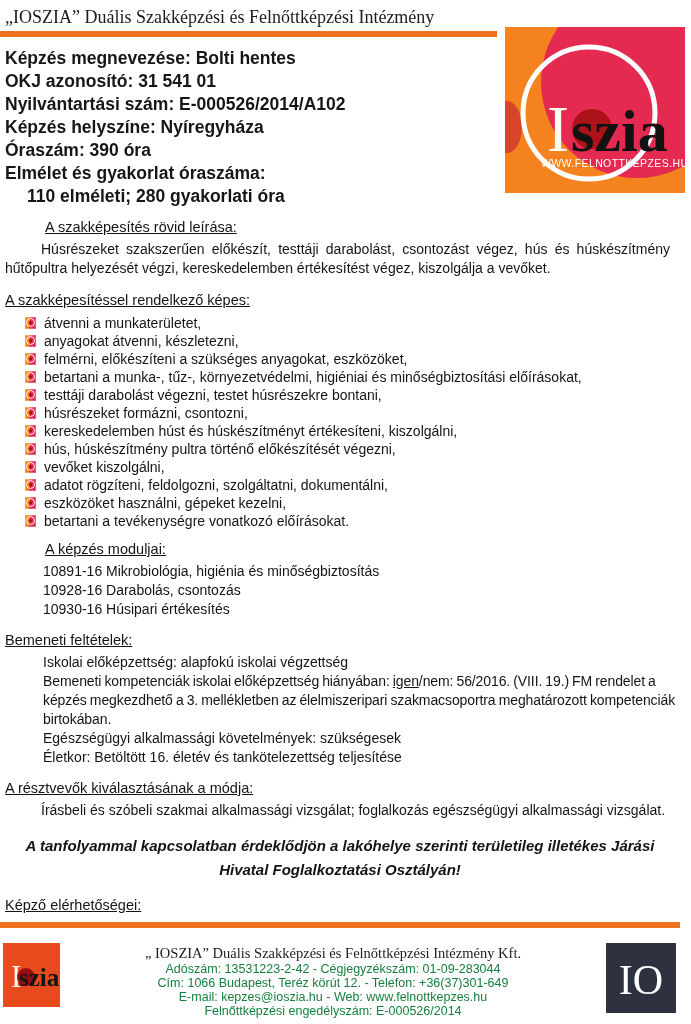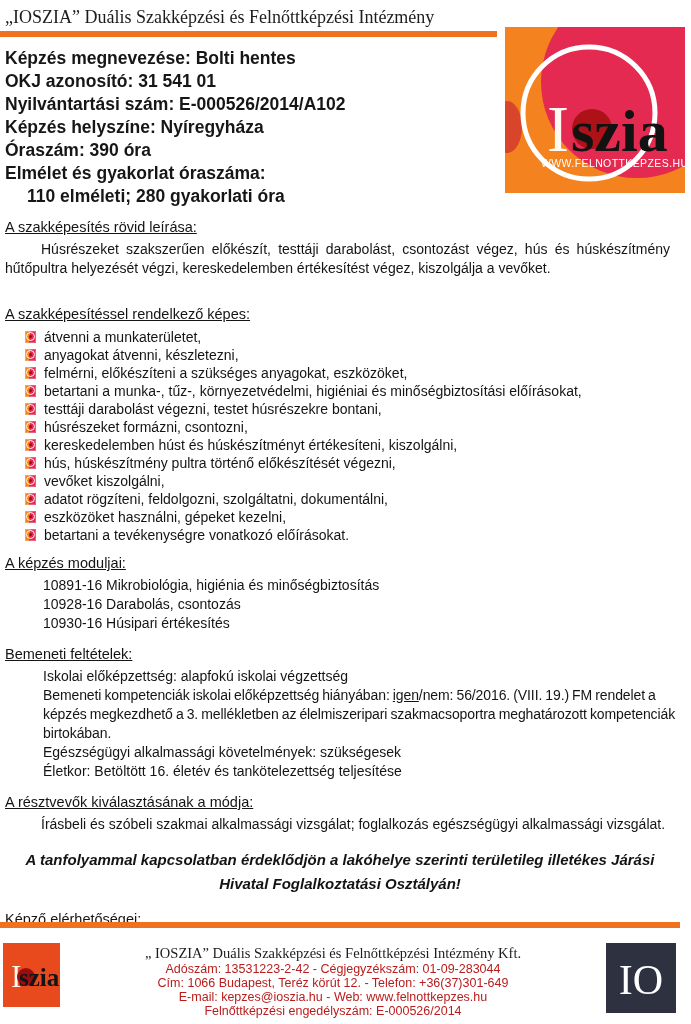--- a/index.html
+++ b/index.html
@@ -25,21 +25,21 @@
 
   
   .logo-main{position:absolute;top:27px;left:505px;width:180px;height:166px;}
 
   
   .sec{margin-left:5px;margin-right:2px;}
   .heading{
     font-size:14.5px;font-weight:normal;text-decoration:underline;
     margin:0;display:inline-block;
   }
-  .mt10{margin-top:10px;} .mt13{margin-top:27px;} .mt12{margin-top:12px;} .mt14{margin-top:14px;}
+  .mt10{margin-top:10px;margin-left:40px;} .mt13{margin-top:13px;} .mt12{margin-top:12px;} .mt14{margin-top:14px;}
   .body-par{margin:3px 8px 0 0;text-indent:36px;text-align:justify;}
   .plain-par{margin:3px 0 0 0;text-indent:36px;}
 
   
   ul.blist{list-style:none;margin:4px 0 0 0;padding:0;}
   ul.blist li{display:flex;align-items:center;line-height:18px;}
   .blt{
     position:relative;flex:0 0 auto;width:11px;height:12px;
     margin:0 8px 0 20px;
     background:linear-gradient(100deg,#f4831f 42%,#e52a51 44%);
@@ -71,21 +71,21 @@
   .footer{position:absolute;left:0;right:0;bottom:0;}
   .footer-rule{height:6px;background:#ee7220;}
   .footer-body{display:flex;align-items:flex-start;padding:15px 0 6px 0;}
   .flogo-left{flex:0 0 auto;margin-left:3px;}
   .flogo-right{flex:0 0 auto;margin-right:4px;}
   .fcenter{flex:1 1 auto;text-align:center;padding-top:2px;}
   .fcompany{
     font-family:"Liberation Serif","DejaVu Serif",serif;
     font-size:14.5px;line-height:17px;color:#1c1c1c;
   }
-  .fline{font-size:12.5px;line-height:14px;color:#b91c1c;}
+  .fline{font-size:12.5px;line-height:14px;color:#15803d;}
 </style>
 </head>
 <body>
 
 <div class="page">
 
   <div class="hdr-title">„IOSZIA” Duális Szakképzési és Felnőttképzési Intézmény</div>
   <div class="hdr-rule"></div>
 
   <div class="course">

